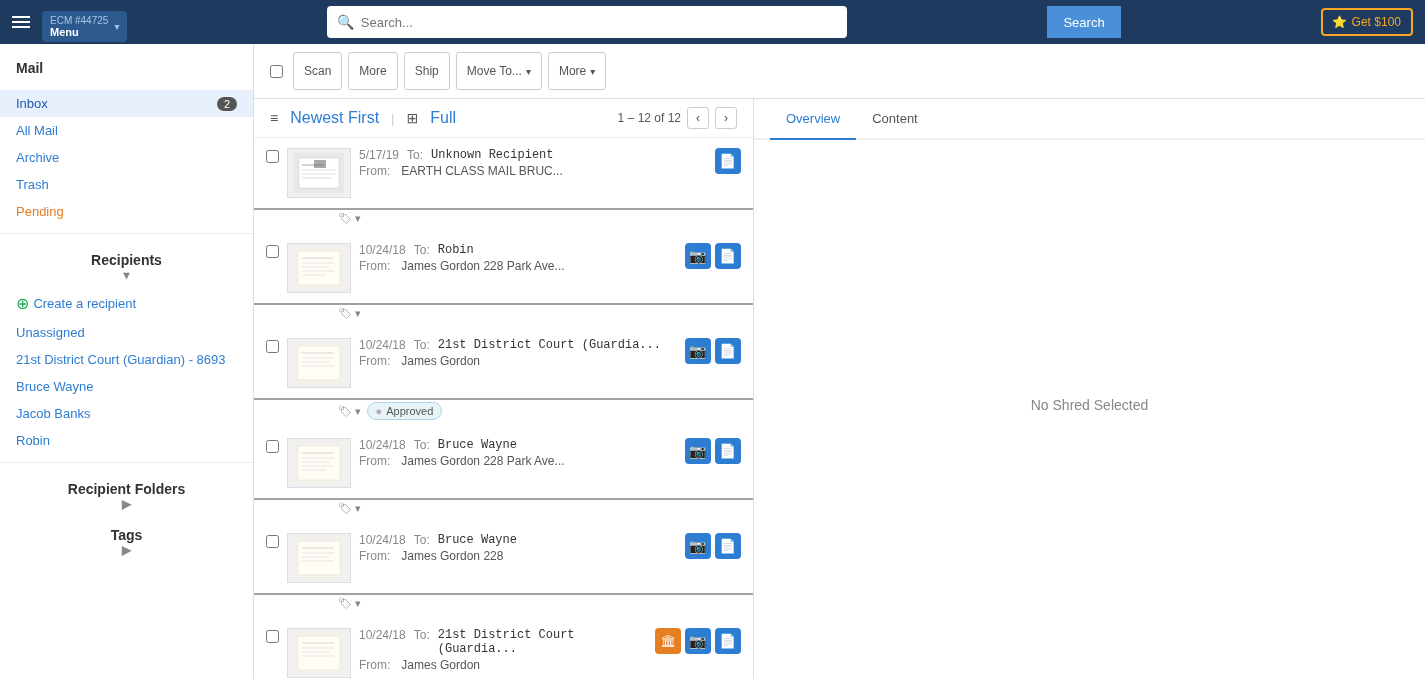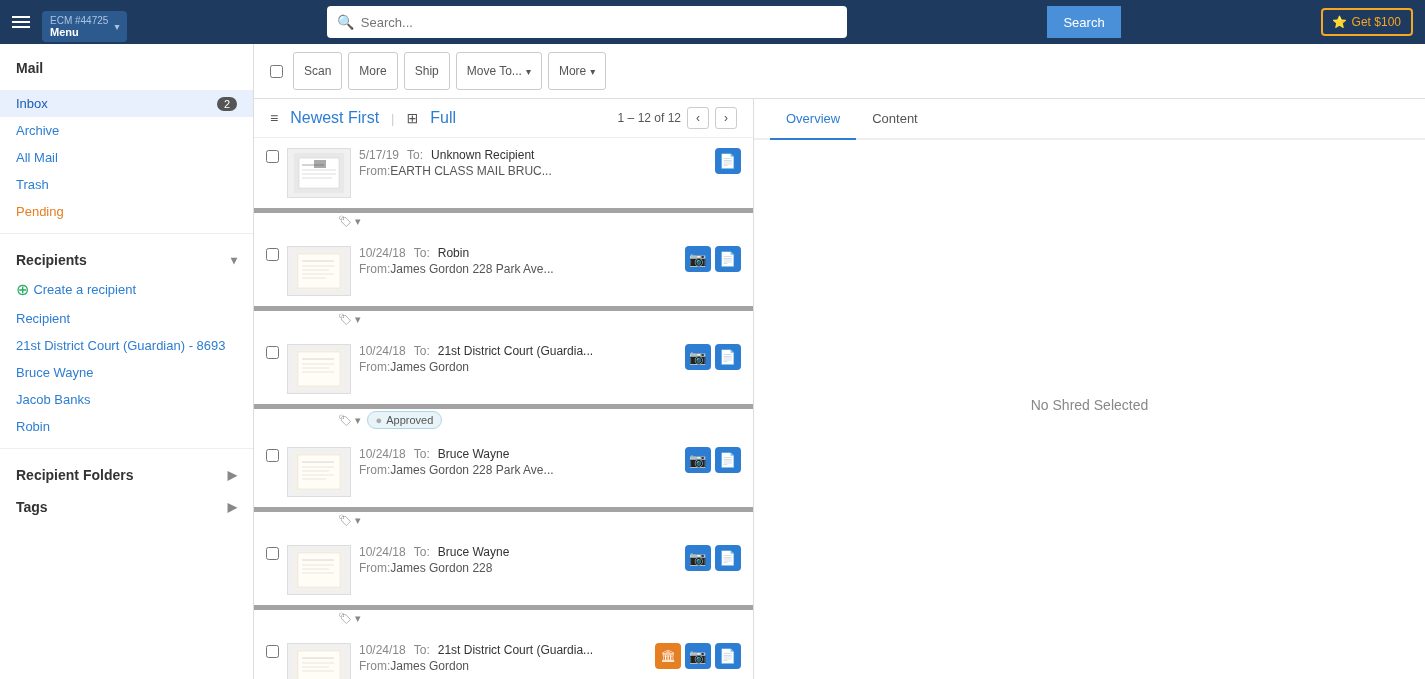--- a/index.html
+++ b/index.html
@@ -136,20 +136,21 @@
     .sidebar-divider { height: 1px; background: #eee; margin: 8px 0; }
     .sidebar-section-header {
       padding: 10px 16px 6px;
       font-size: 14px;
       font-weight: 600;
       color: #333;
       display: flex;
       align-items: center;
       justify-content: space-between;
       cursor: pointer;
+      flex-direction: column;
     }
     .sidebar-section-header .chevron { font-size: 12px; color: #888; }
     .create-recipient {
       padding: 6px 16px;
       color: #2d7dd2;
       font-size: 13px;
       cursor: pointer;
       display: flex;
       align-items: center;
       gap: 4px;
@@ -239,21 +240,21 @@
       font-size: 12px;
       color: #555;
     }
 
     
     .email-list { overflow-y: auto; flex: 1; }
     .email-item {
       display: flex;
       align-items: flex-start;
       padding: 10px 12px;
-      border-bottom: 5px solid #a3a3a3;
+      border-bottom: 2px solid #a3a3a3;
       cursor: pointer;
       gap: 8px;
     }
     .email-item .checkbox { margin-top: 2px; flex-shrink: 0; }
     .email-thumb {
       width: 64px;
       height: 50px;
       background: #f0f0f0;
       border: 1px solid #ddd;
       flex-shrink: 0;
@@ -265,24 +266,24 @@
     .email-thumb svg { width: 50px; height: 40px; }
     .email-info { flex: 1; min-width: 0; }
     .email-info .date-to {
       display: flex;
       gap: 8px;
       margin-bottom: 2px;
       font-size: 12px;
     }
     .email-info .date { color: #888; }
     .email-info .to-label { color: #888; }
-    .email-info .to-name { color: #333; font-weight: 500; }
+    .email-info .to-name { color: #333; font-weight: 500; font-family: Liberation Mono, monospace; }
     .email-info .from-row {
       display: flex;
-      gap: 0;
+      gap: 11px;
       font-size: 12px;
       color: #555;
     }
     .email-info .from-label { color: #888; }
     .email-actions {
       display: flex;
       align-items: center;
       gap: 4px;
       flex-shrink: 0;
     }
@@ -394,24 +395,24 @@
 <div class="app-layout">
 
   <div class="sidebar">
     <div class="sidebar-section-title">Mail</div>
 
     <div class="sidebar-item active inbox-item">
       <span>Inbox</span>
       <span class="badge">2</span>
     </div>
     <div class="sidebar-item">
+      <span>All Mail</span>
+    </div>
+    <div class="sidebar-item">
       <span>Archive</span>
-    </div>
-    <div class="sidebar-item">
-      <span>All Mail</span>
     </div>
     <div class="sidebar-item">
       <span>Trash</span>
     </div>
     <div class="sidebar-item pending">
       <span>Pending</span>
     </div>
 
     <div class="sidebar-divider"></div>
 
@@ -419,21 +420,21 @@
       <span>Recipients</span>
       <span class="chevron">▾</span>
     </div>
 
     <div class="create-recipient">
       <span class="plus-icon">⊕</span>
       <span>Create a recipient</span>
     </div>
 
     <div class="sidebar-item">
-      <span>Recipient</span>
+      <span>Unassigned</span>
     </div>
     <div class="sidebar-item">
       <span>21st District Court (Guardian) - 8693</span>
     </div>
     <div class="sidebar-item">
       <span>Bruce Wayne</span>
     </div>
     <div class="sidebar-item">
       <span>Jacob Banks</span>
     </div>

